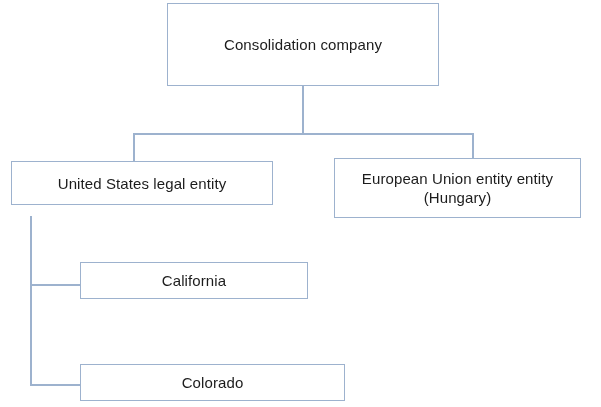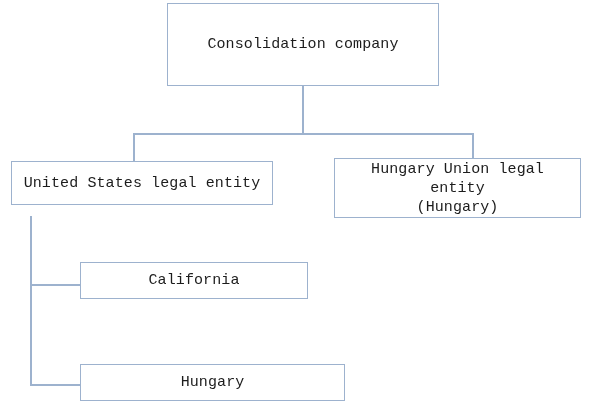--- a/index.html
+++ b/index.html
@@ -22,21 +22,20 @@
   .node-box {
     position: absolute;
     box-sizing: border-box;
     background: #ffffff;
     border: 1px solid #9db2ce;
     display: flex;
     align-items: center;
     justify-content: center;
     text-align: center;
     z-index: 2;
-    font-family: Liberation Mono, monospace;
   }
   .node-label {
     font-size: 15px;
     line-height: 19px;
     color: #1c1c1c;
     letter-spacing: 0.1px;
     white-space: pre-line;
     padding: 0 6px;
   }
   .connector {
@@ -78,25 +77,25 @@
 
   <div class="node-box" id="node-root">
     <span class="node-label">Consolidation company</span>
   </div>
 
   <div class="node-box" id="node-us">
     <span class="node-label">United States legal entity</span>
   </div>
 
   <div class="node-box" id="node-eu">
-    <span class="node-label">Hungary Union legal entity
+    <span class="node-label">European Union entity entity
 (Hungary)</span>
   </div>
 
   <div class="node-box" id="node-california">
     <span class="node-label">California</span>
   </div>
 
   <div class="node-box" id="node-colorado">
-    <span class="node-label">Hungary</span>
+    <span class="node-label">Colorado</span>
   </div>
 
 </div>
 
 </body></html>

